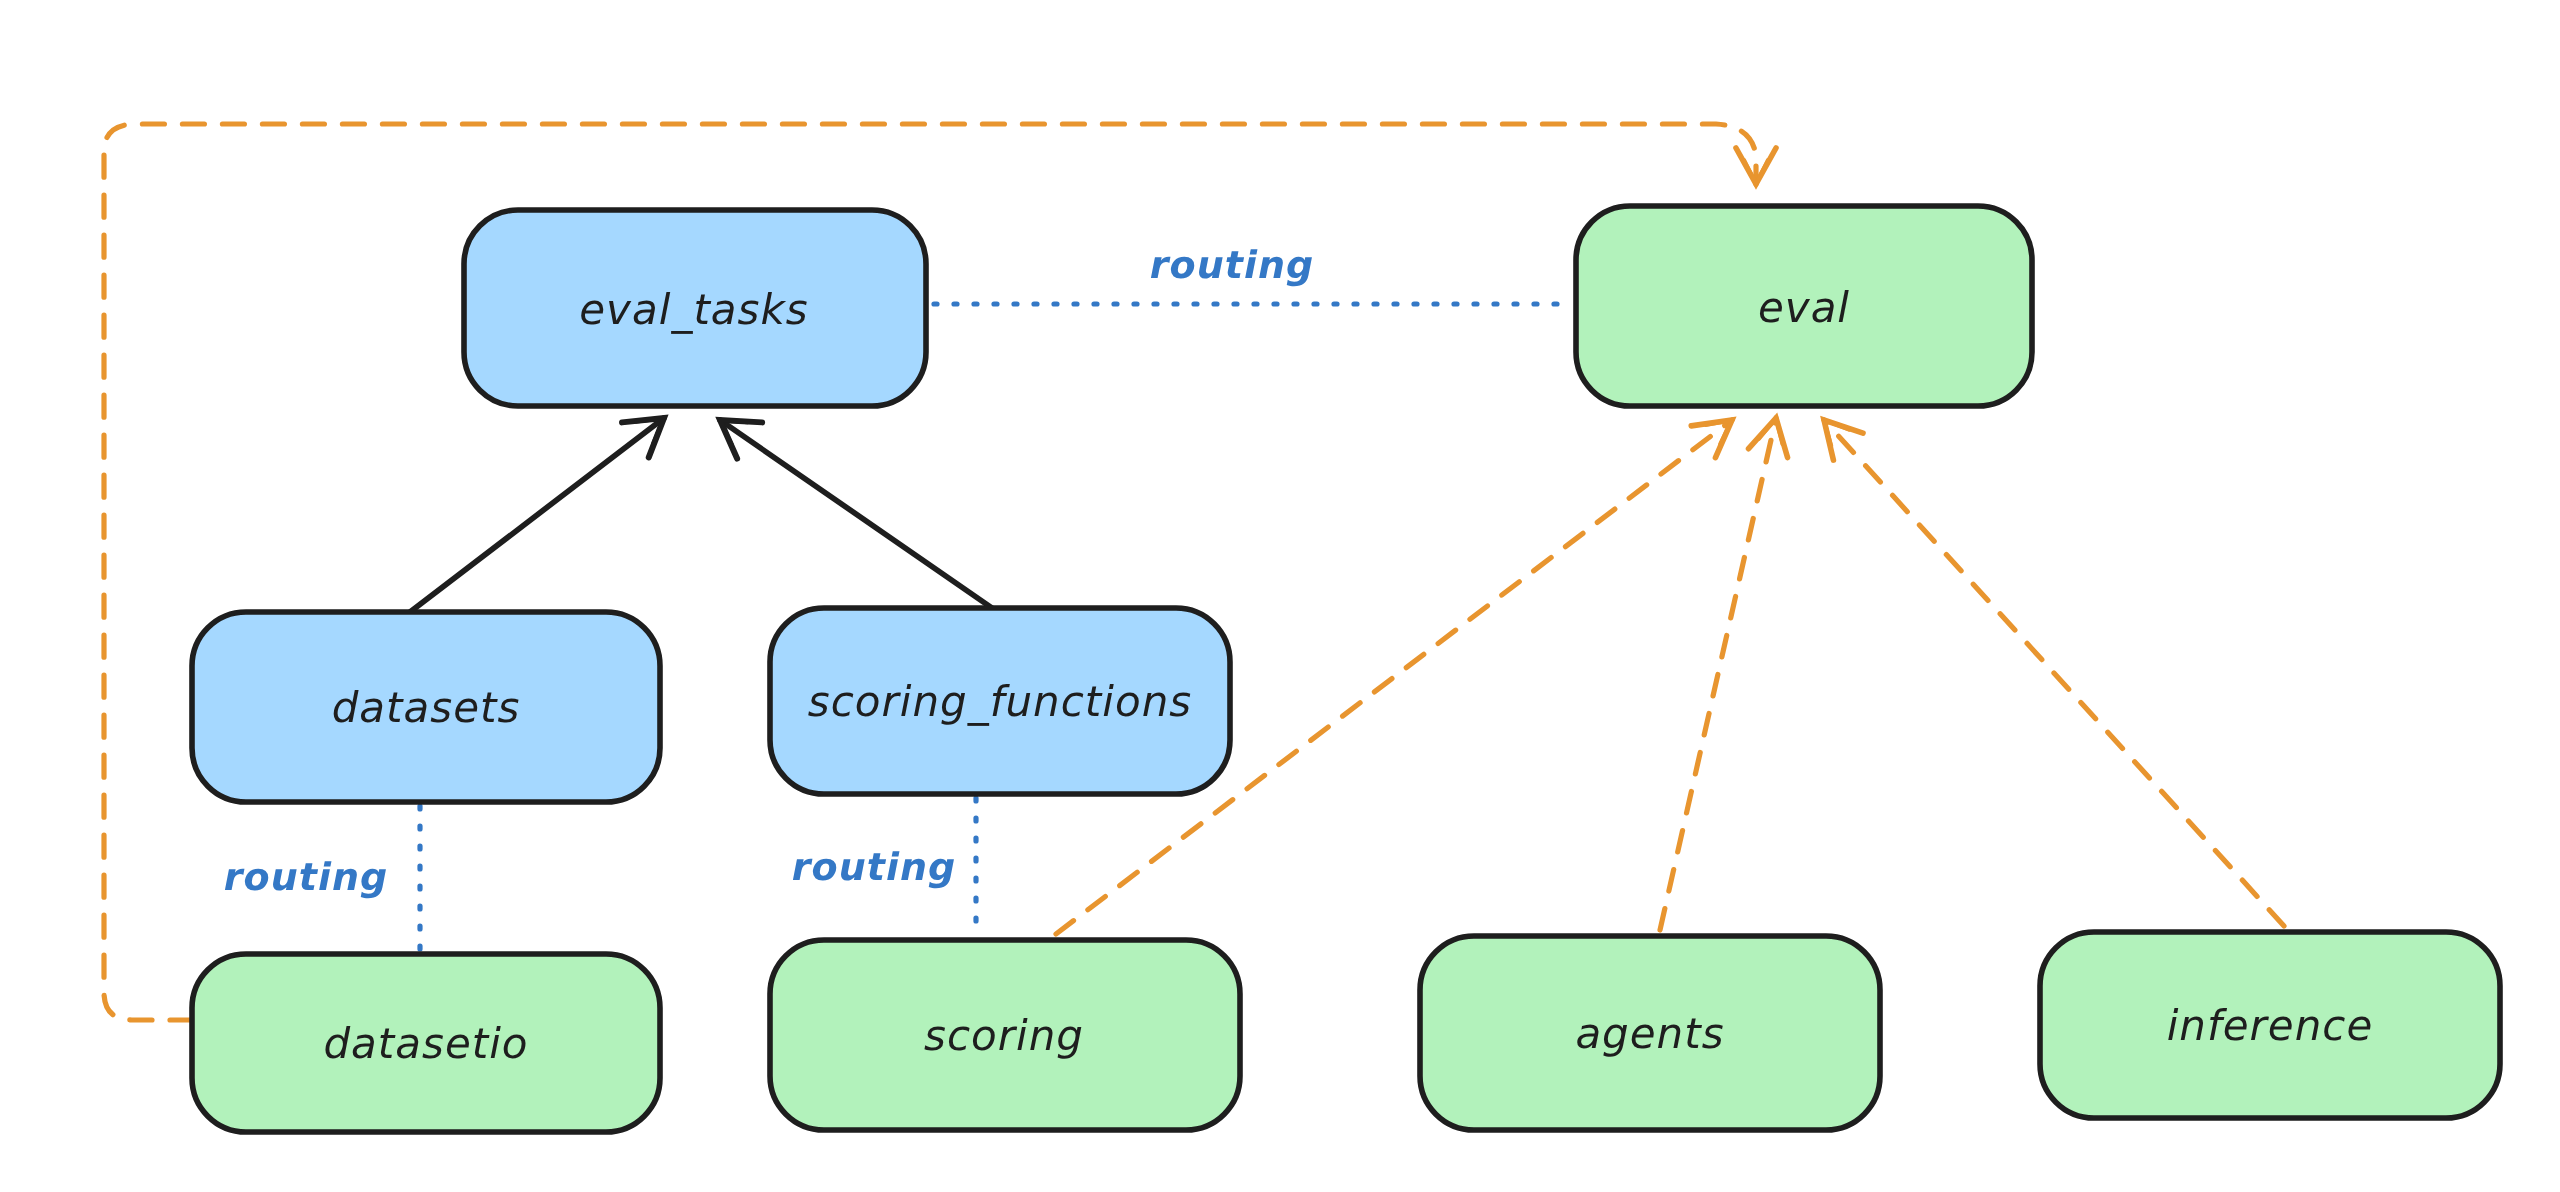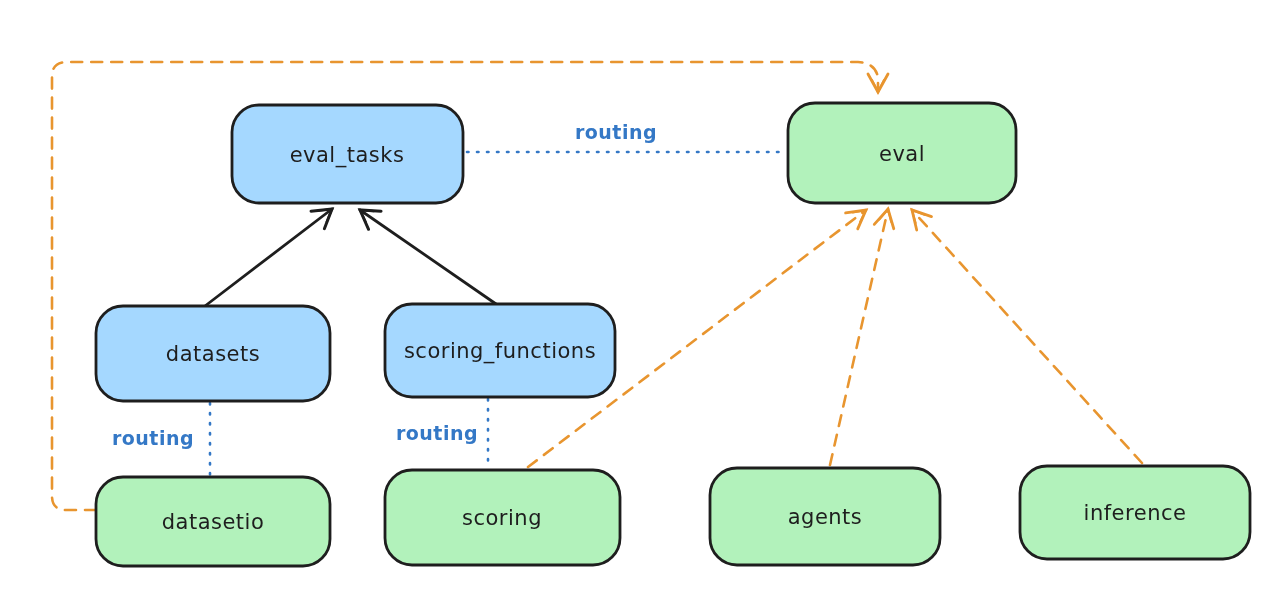--- a/index.html
+++ b/index.html
@@ -7,20 +7,21 @@
     padding: 0;
     background: #ffffff;
     font-family: "DejaVu Sans", "Liberation Sans", sans-serif;
   }
   .canvas-wrap {
     width: 1280px;
     height: 596px;
     position: relative;
     background: #ffffff;
     overflow: hidden;
+    font-style: italic;
   }
   svg { display: block; }
   .node-box {
     stroke: #1e1e1e;
     stroke-width: 2.8;
   }
   .fill-blue  { fill: #a5d8ff; }
   .fill-green { fill: #b2f2bb; }
   .node-label {
     fill: #1e1e1e;

